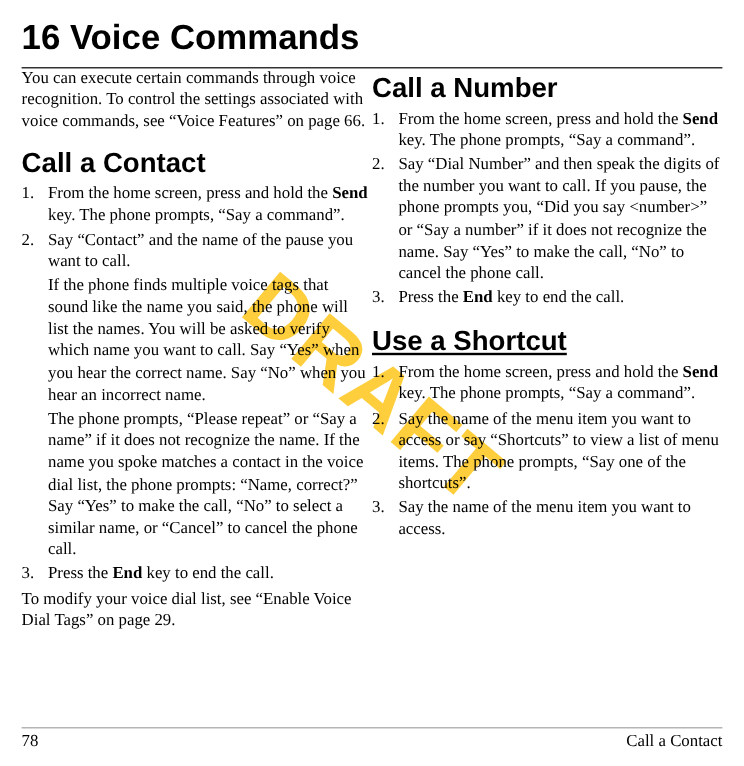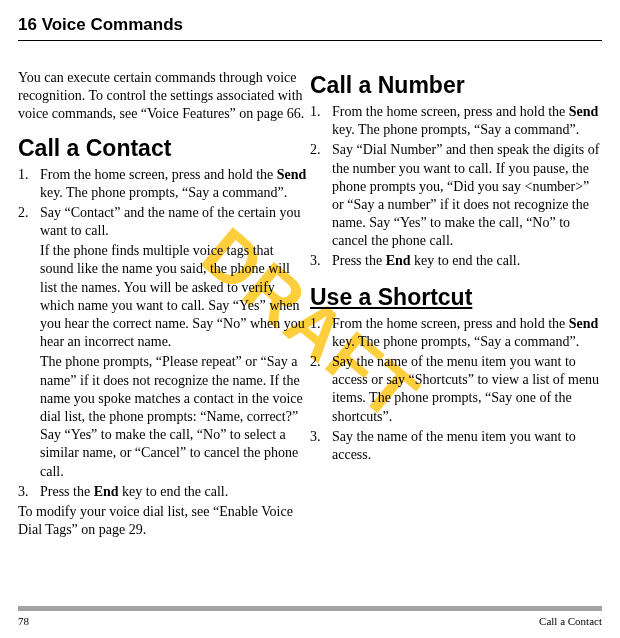--- a/index.html
+++ b/index.html
@@ -14,24 +14,24 @@
     line-height: 1.3;
   }
   .page {
     padding: 14px 18px 0 18px;
     position: relative;
     height: 100%;
   }
   .chapter-title {
     font-family: Arial, Helvetica, sans-serif;
     font-weight: bold;
-    font-size: 17px;
+    font-size: 29px;
     padding-bottom: 4px;
     border-bottom: 1px solid #000;
-    margin-bottom: 28px;
+    margin-bottom: 0;
   }
   .columns {
     display: flex;
   }
   .col {
     flex: 1;
     min-width: 0;
   }
   .body-text {
     margin-bottom: 10px;
@@ -64,25 +64,25 @@
     padding-left: 22px;
     margin-top: 2px;
     margin-bottom: 2px;
   }
   .bold { font-weight: bold; }
   .footer {
     position: absolute;
     bottom: 10px;
     left: 18px;
     right: 18px;
-    border-top: 5px solid #a3a3a3;
+    border-top: 1px solid #a3a3a3;
     padding-top: 3px;
     display: flex;
     justify-content: space-between;
-    font-size: 11px;
+    font-size: 14px;
   }
   .watermark {
     position: absolute;
     left: 50%;
     top: 51%;
     transform: translate(-50%, -50%) rotate(40deg);
     font-family: Arial, Helvetica, sans-serif;
     font-weight: bold;
     font-size: 72px;
     color: #ffcc33;
@@ -104,21 +104,21 @@
 
     <div class="columns">
       <div class="col">
         <p class="body-text">You can execute certain commands through voice recognition. To control the settings associated with voice commands, see “Voice Features” on page 66.</p>
 
         <div class="section-title">Call a Contact</div>
         <ol class="ol">
           <li>
             <span>From the home screen, press and hold the </span><span class="bold">Send</span><span> key. The phone prompts, “Say a command”.</span>
           </li>
-          <li>Say “Contact” and the name of the certain you want to call.</li>
+          <li>Say “Contact” and the name of the pause you want to call.</li>
         </ol>
         <p class="sub-para">If the phone finds multiple voice tags that sound like the name you said, the phone will list the names. You will be asked to verify which name you want to call. Say “Yes” when you hear the correct name. Say “No” when you hear an incorrect name.</p>
         <p class="sub-para">The phone prompts, “Please repeat” or “Say a name” if it does not recognize the name. If the name you spoke matches a contact in the voice dial list, the phone prompts: “Name, correct?” Say “Yes” to make the call, “No” to select a similar name, or “Cancel” to cancel the phone call.</p>
         <ol class="ol" style="counter-reset: item 2;">
           <li>
             <span>Press the </span><span class="bold">End</span><span> key to end the call.</span>
           </li>
         </ol>
         <p class="body-text" style="margin-top:2px;">To modify your voice dial list, see “Enable Voice Dial Tags” on page 29.</p>
       </div>

